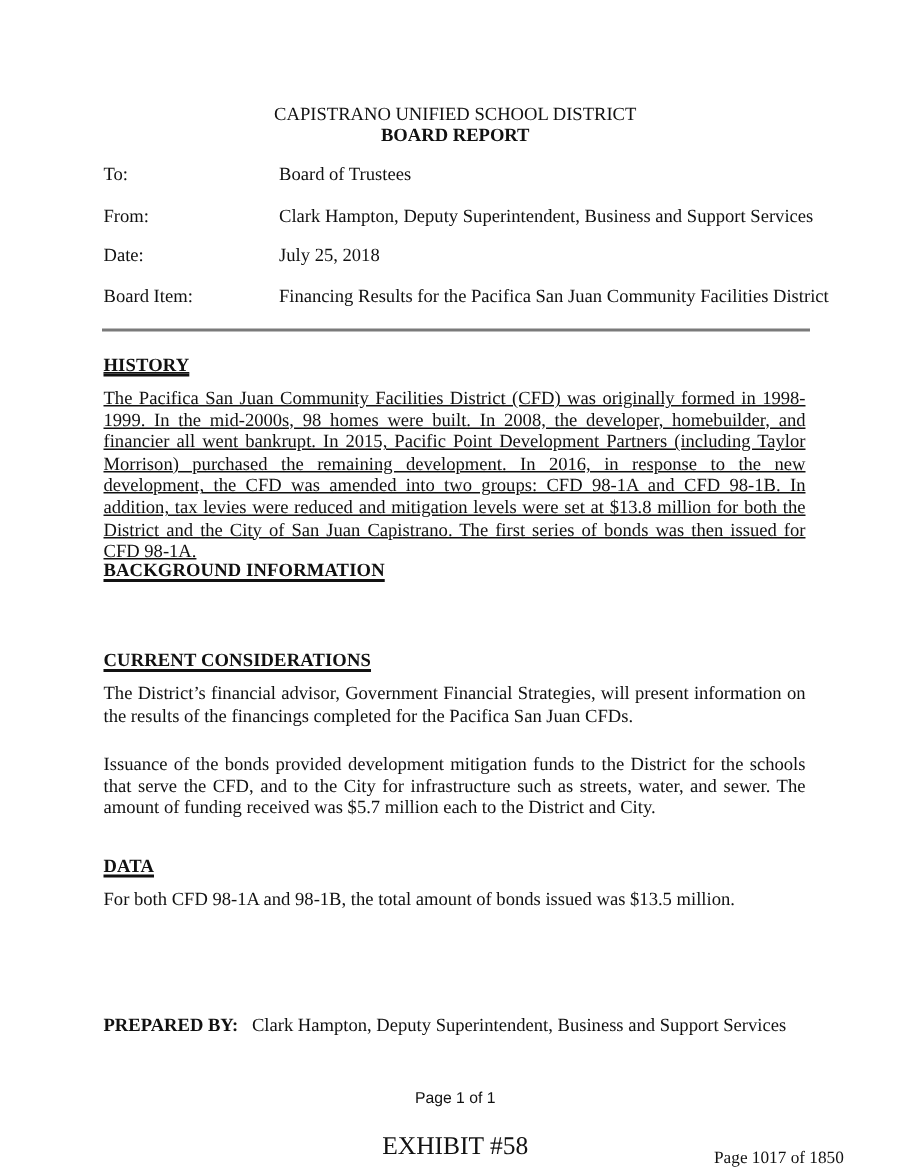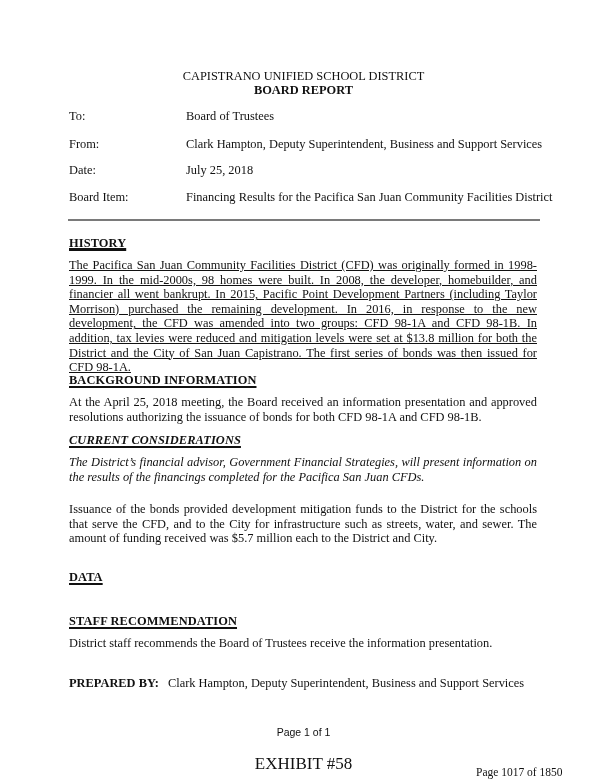--- a/index.html
+++ b/index.html
@@ -49,40 +49,36 @@
 
   <div class="rule"></div>
 
   <div class="section" style="top:236px;text-decoration:underline;">
     <div class="heading">HISTORY</div>
     <div class="para">The Pacifica San Juan Community Facilities District (CFD) was originally formed in 1998-1999. In the mid-2000s, 98 homes were built. In 2008, the developer, homebuilder, and financier all went bankrupt. In 2015, Pacific Point Development Partners (including Taylor Morrison) purchased the remaining development. In 2016, in response to the new development, the CFD was amended into two groups: CFD 98-1A and CFD 98-1B. In addition, tax levies were reduced and mitigation levels were set at $13.8 million for both the District and the City of San Juan Capistrano. The first series of bonds was then issued for CFD 98-1A.</div>
   </div>
 
   <div class="section" style="top:373px;">
     <div class="heading">BACKGROUND INFORMATION</div>
-    <div class="para">At the April 25, 2018 meeting, the Board received an information presentation and approved resolutions authorizing the issuance of bonds for both CFD 98-1A and CFD 98-1B.</div>
   </div>
 
-  <div class="section" style="top:433px;font-style:italic;">
+  <div class="section" style="top:433px;">
     <div class="heading">CURRENT CONSIDERATIONS</div>
     <div class="para">The District’s financial advisor, Government Financial Strategies, will present information on the results of the financings completed for the Pacifica San Juan CFDs.</div>
   </div>
 
   <div class="section" style="top:494px;">
     <div class="para">Issuance of the bonds provided development mitigation funds to the District for the schools that serve the CFD, and to the City for infrastructure such as streets, water, and sewer. The amount of funding received was $5.7 million each to the District and City.</div>
   </div>
 
   <div class="section" style="top:570px;">
     <div class="heading">DATA</div>
+    <div class="para">For both CFD 98-1A and 98-1B, the total amount of bonds issued was $13.5 million.</div>
   </div>
 
-  <div class="section" style="top:614px;">
-    <div class="heading">STAFF RECOMMENDATION</div>
-    <div class="para">District staff recommends the Board of Trustees receive the information presentation.</div>
-  </div>
 
   <div class="prepared">
     <b>PREPARED BY:</b>
     <span>Clark Hampton, Deputy Superintendent, Business and Support Services</span>
   </div>
 
   <div class="footer-page">Page 1 of 1</div>
   <div class="exhibit">EXHIBIT #58</div>
   <div class="page-count">Page 1017 of 1850</div>
 

